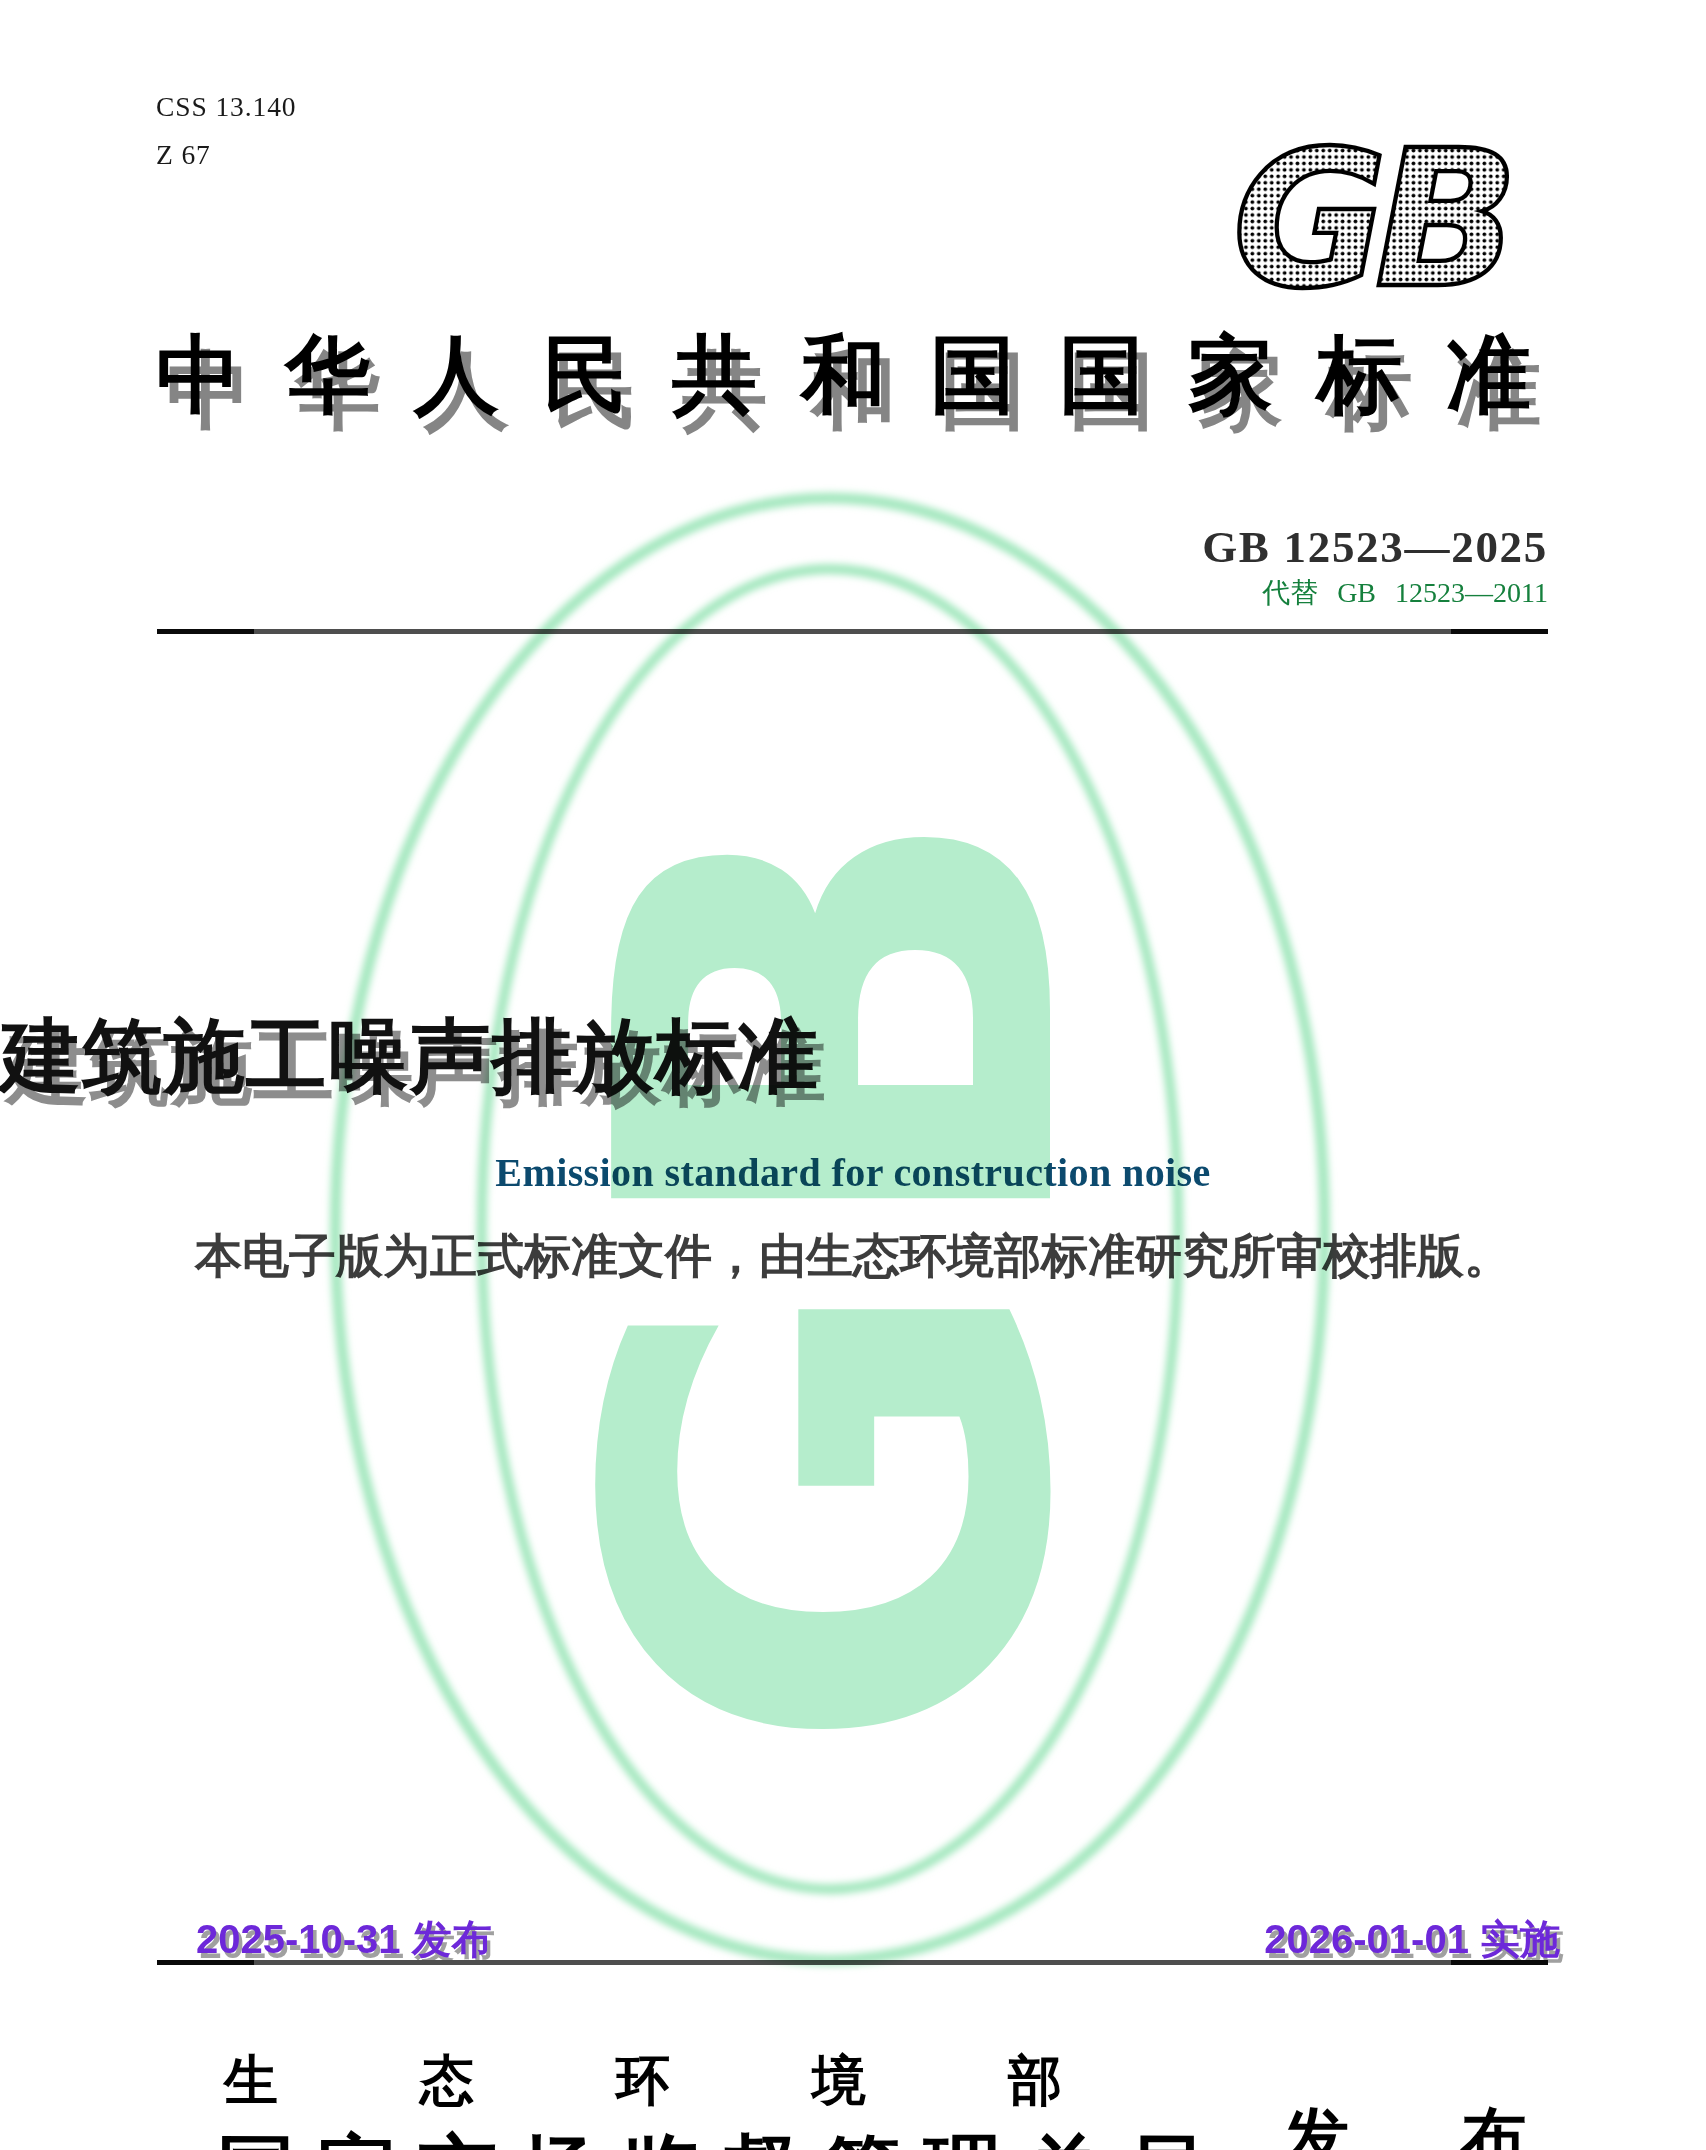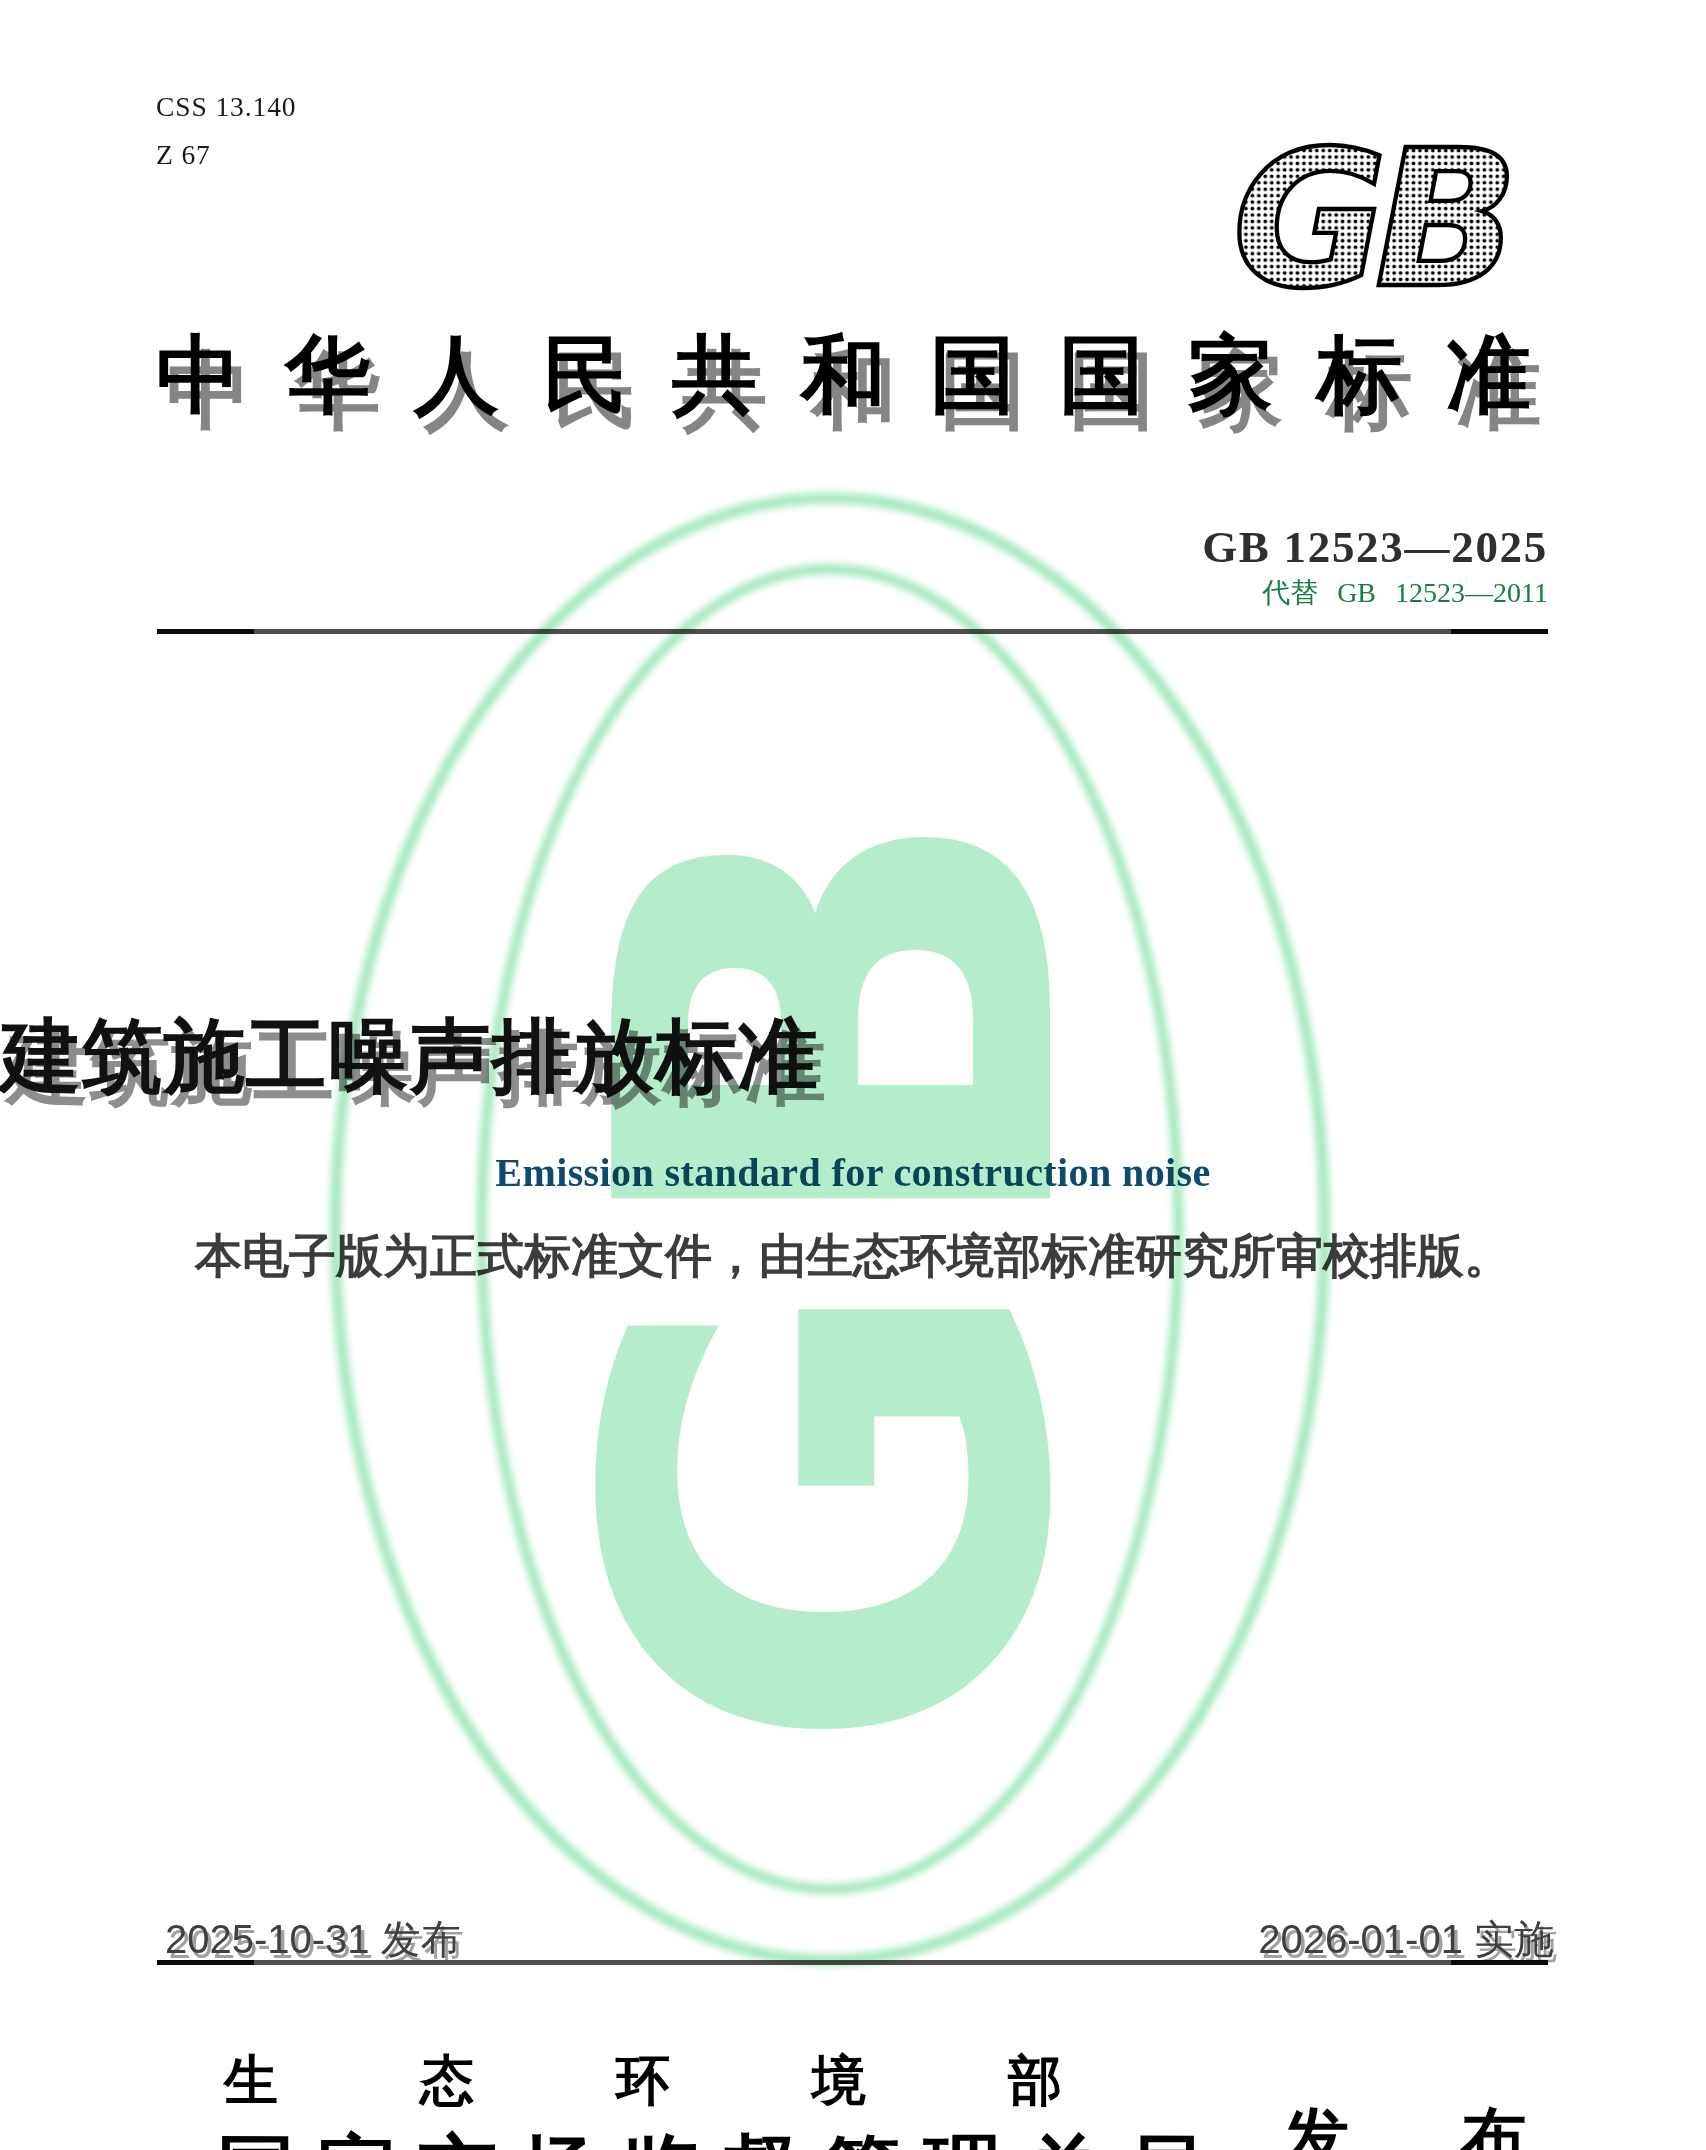--- a/index.html
+++ b/index.html
@@ -40,24 +40,24 @@
   #footer-divider{top:1960px;}
 
   #standard-title-cn{left:0;top:1012px;width:1504px;text-align:left;
       font-family:"Liberation Sans",sans-serif;font-weight:bold;font-size:81px;
       color:#111;letter-spacing:0.9px;line-height:1.1;text-shadow:7.7px 12px 0 #8d8d8d;}
   #standard-title-en{left:0;top:1149px;width:1706px;text-align:center;
       font-weight:bold;font-size:40px;color:#0c4a6e;letter-spacing:0.4px;}
   #typeset-notice{left:0;top:1225px;width:1706px;text-align:center;
       font-family:"Liberation Sans",sans-serif;font-weight:600;font-size:47px;color:#3c3c3c;}
 
-  .date-text{top:1912px;font-family:"Liberation Sans",sans-serif;font-weight:normal;
-      font-size:40px;color:#404040;white-space:nowrap;text-shadow:3.4px 5.2px 0 #a0a0a0;}
+  .date-text{top:1912px;font-family:"Liberation Sans",sans-serif;font-weight:bold;
+      font-size:40px;color:#6d28d9;white-space:nowrap;text-shadow:3.4px 5.2px 0 #a0a0a0;margin-left:31px;}
   #issue-date{left:165px;}
-  #implement-date{right:152px;}
+  #implement-date{right:146px;}
 
   .agency{font-weight:bold;color:#000;white-space:nowrap;line-height:1;}
   #issuing-agency-1{left:224px;top:2054px;font-size:54px;letter-spacing:142px;}
   #issuing-agency-2{left:217px;top:2133px;font-size:78px;letter-spacing:23px;}
   #issue-label{left:1284px;top:2094px;font-size:65px;font-weight:bold;color:#000;
       letter-spacing:48px;white-space:nowrap;}
 </style>
 </head>
 <body>
 

